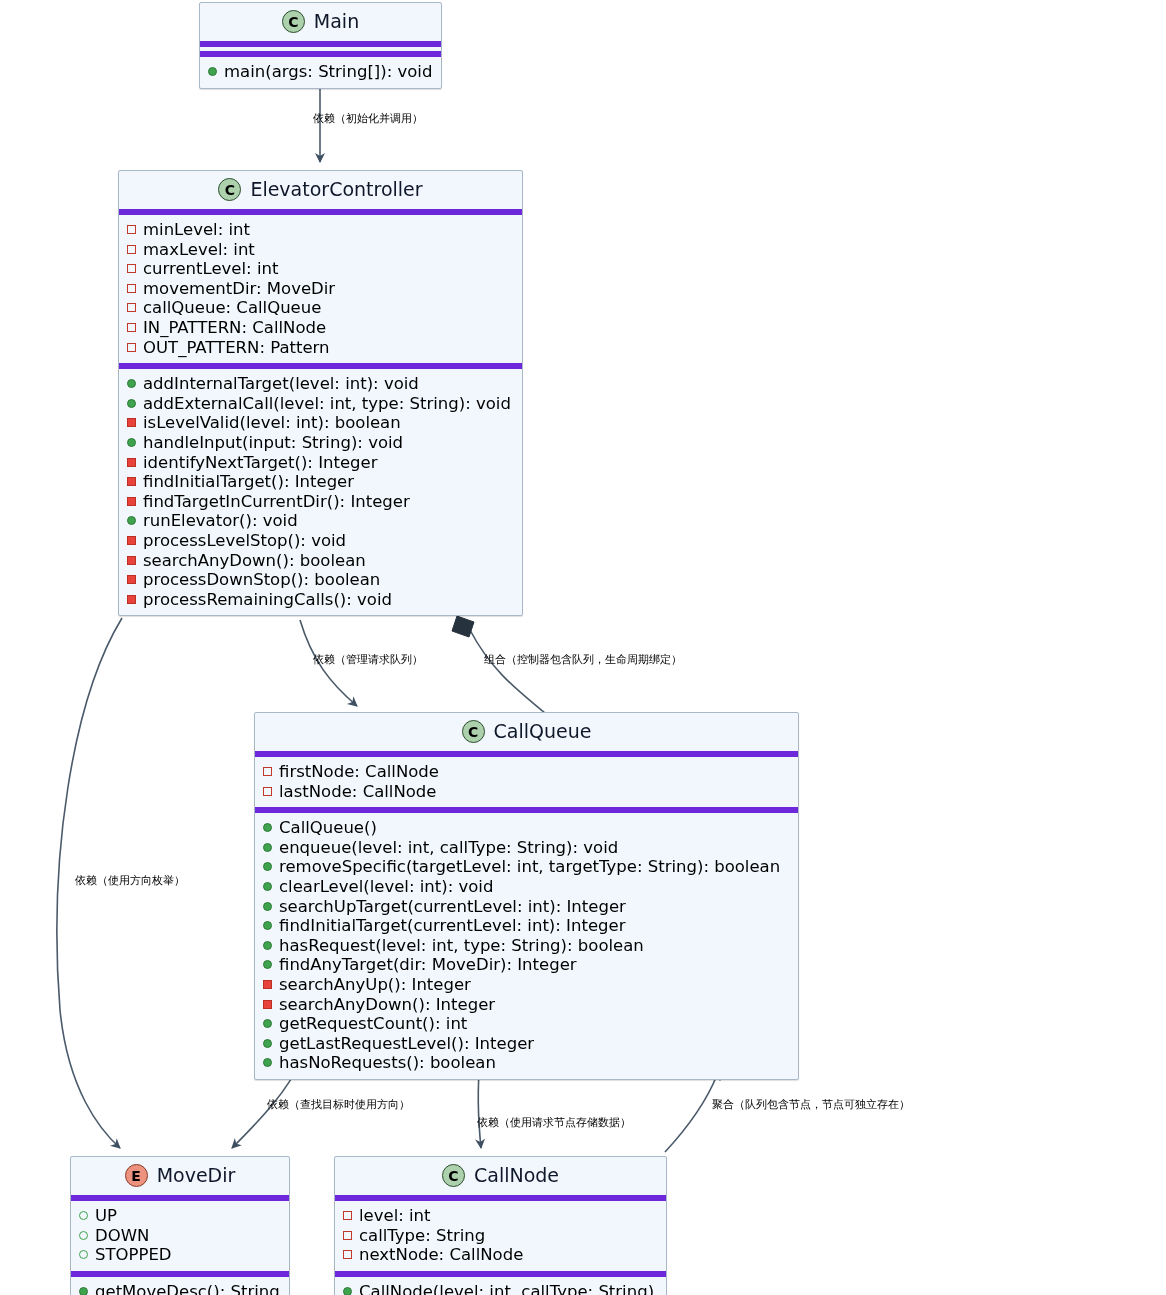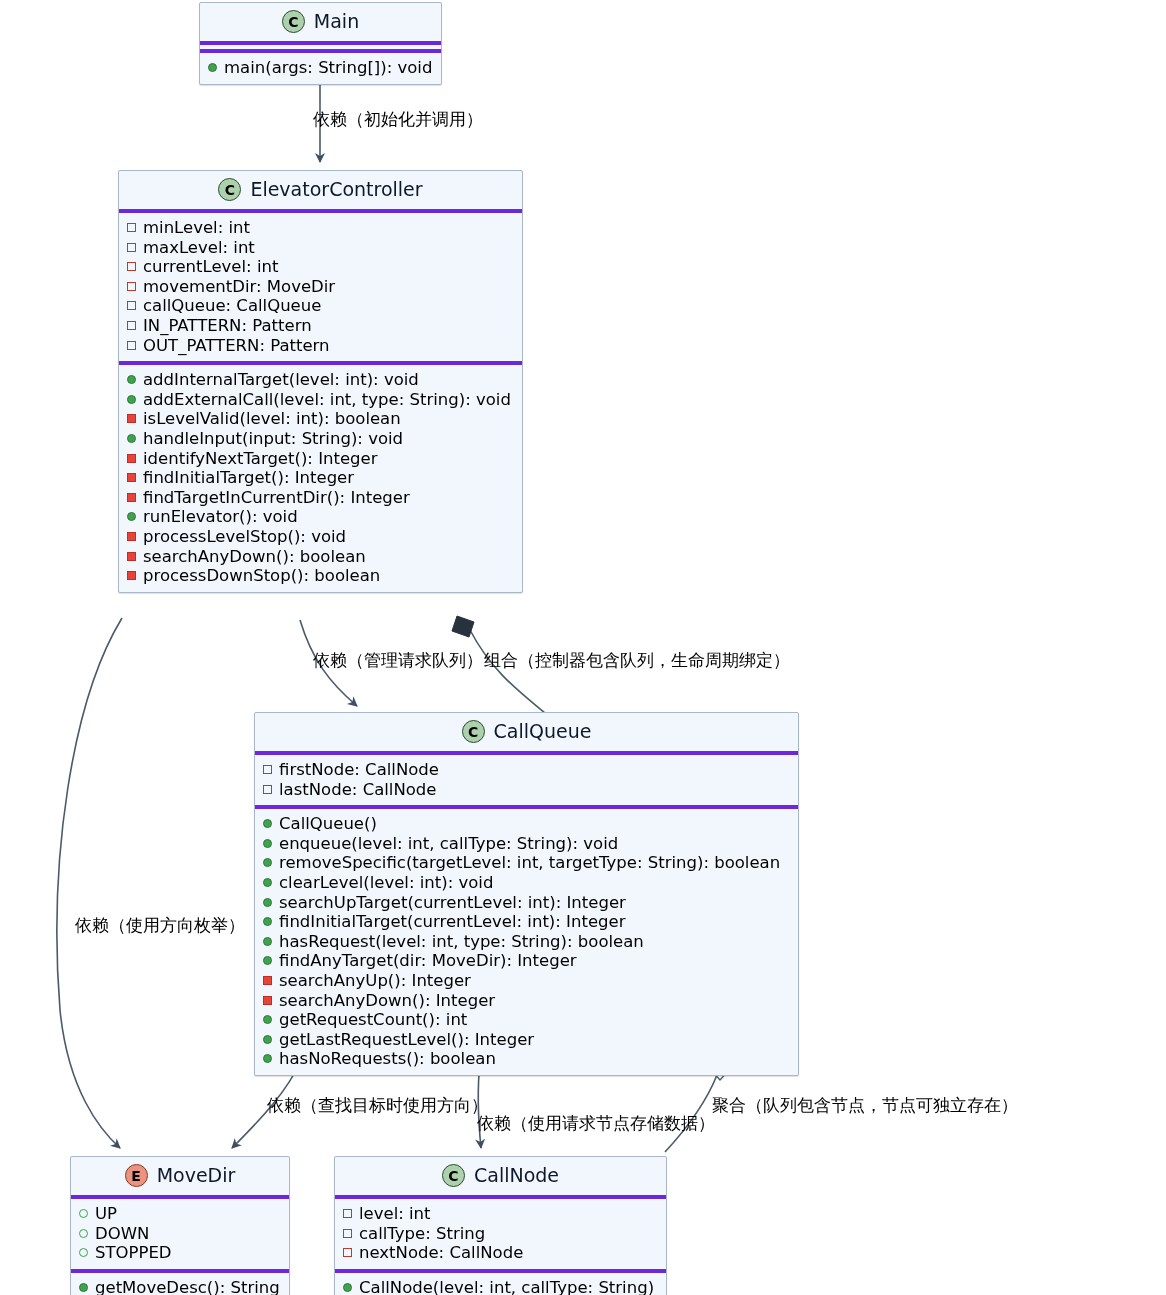--- a/index.html
+++ b/index.html
@@ -68,21 +68,21 @@
     background: #adD1ad;
     border: 1.6px solid #2d4d2d;
     color: #000;
   }
   .stereotype.enum-e {
     background: #eb937f;
     border: 1.6px solid #8a3b28;
     color: #000;
   }
   .compartment {
-    border-top: 4px solid #6d28d9;
+    border-top: 6px solid #6d28d9;
     padding: 5px 8px 6px 8px;
   }
   .member {
     display: flex;
     align-items: baseline;
     gap: 7px;
     font-size: 16.5px;
     line-height: 19.6px;
     white-space: nowrap;
     padding: 0;
@@ -113,25 +113,26 @@
   }
   .vis.enum-lit {           
     border: 1.4px solid #3fa34d;
     background: transparent;
     border-radius: 50%;
   }
 
   
   .edge-label {
     position: absolute;
-    font-size: 17px;
+    font-size: 11px;
     line-height: 18px;
     color: #000;
     white-space: nowrap;
     background: transparent;
+    font-family: Liberation Mono, monospace;
   }
 </style>
 </head>
 <body>
 
 <div id="canvas">
 
   <svg class="edges" viewBox="0 0 1166 1295" xmlns="http://www.w3.org/2000/svg">
     <defs>
       <marker id="arrow-open" markerWidth="12" markerHeight="12" refX="9" refY="5" orient="auto" markerUnits="userSpaceOnUse">
@@ -169,21 +170,21 @@
       <path d="M722,1060 L730,1069 L720,1080 L712,1071 z" fill="#ffffff" stroke="#46586a" stroke-width="1.4"></path>
     </g>
   </svg>
 
   <div class="edge-label" style="left:313px; top:110px;">依赖（初始化并调用）</div>
 
   <div class="edge-label" style="left:313px; top:651px;text-align:center;">依赖（管理请求队列）</div>
 
   <div class="edge-label" style="left:484px; top:651px;">组合（控制器包含队列，生命周期绑定）</div>
 
-  <div class="edge-label" style="left:75px; top:872px;margin-top:44px;">依赖（使用方向枚举）</div>
+  <div class="edge-label" style="left:75px; top:872px;">依赖（使用方向枚举）</div>
 
   <div class="edge-label" style="left:267px; top:1096px;">依赖（查找目标时使用方向）</div>
 
   <div class="edge-label" style="left:477px; top:1114px;">依赖（使用请求节点存储数据）</div>
 
   <div class="edge-label" style="left:712px; top:1096px;">聚合（队列包含节点，节点可独立存在）</div>
 
   <div class="node" id="node-main" style="left:199px; top:2px; width:243px;">
     <div class="node-header">
       <span class="stereotype class-c">C</span>
@@ -219,21 +220,21 @@
         <div class="member">
           <span class="vis priv-sq"></span>
           <span class="member-text">movementDir: MoveDir</span>
         </div>
         <div class="member">
           <span class="vis priv-sq"></span>
           <span class="member-text">callQueue: CallQueue</span>
         </div>
         <div class="member">
           <span class="vis priv-sq"></span>
-          <span class="member-text">IN_PATTERN: Pattern</span>
+          <span class="member-text">IN_PATTERN: CallNode</span>
         </div>
         <div class="member">
           <span class="vis priv-sq"></span>
           <span class="member-text">OUT_PATTERN: Pattern</span>
         </div>
       </div>
     <div class="compartment">
         <div class="member">
           <span class="vis pub-m"></span>
           <span class="member-text">addInternalTarget(level: int): void</span>
@@ -270,20 +271,24 @@
           <span class="vis priv-m"></span>
           <span class="member-text">processLevelStop(): void</span>
         </div>
         <div class="member">
           <span class="vis priv-m"></span>
           <span class="member-text">searchAnyDown(): boolean</span>
         </div>
         <div class="member">
           <span class="vis priv-m"></span>
           <span class="member-text">processDownStop(): boolean</span>
+        </div>
+        <div class="member">
+          <span class="vis priv-m"></span>
+          <span class="member-text">processRemainingCalls(): void</span>
         </div>
       </div>
   </div>
 
   <div class="node" id="node-call-queue" style="left:254px; top:712px; width:545px;">
     <div class="node-header">
       <span class="stereotype class-c">C</span>
       <span class="node-title">CallQueue</span>
     </div>
     <div class="compartment">

